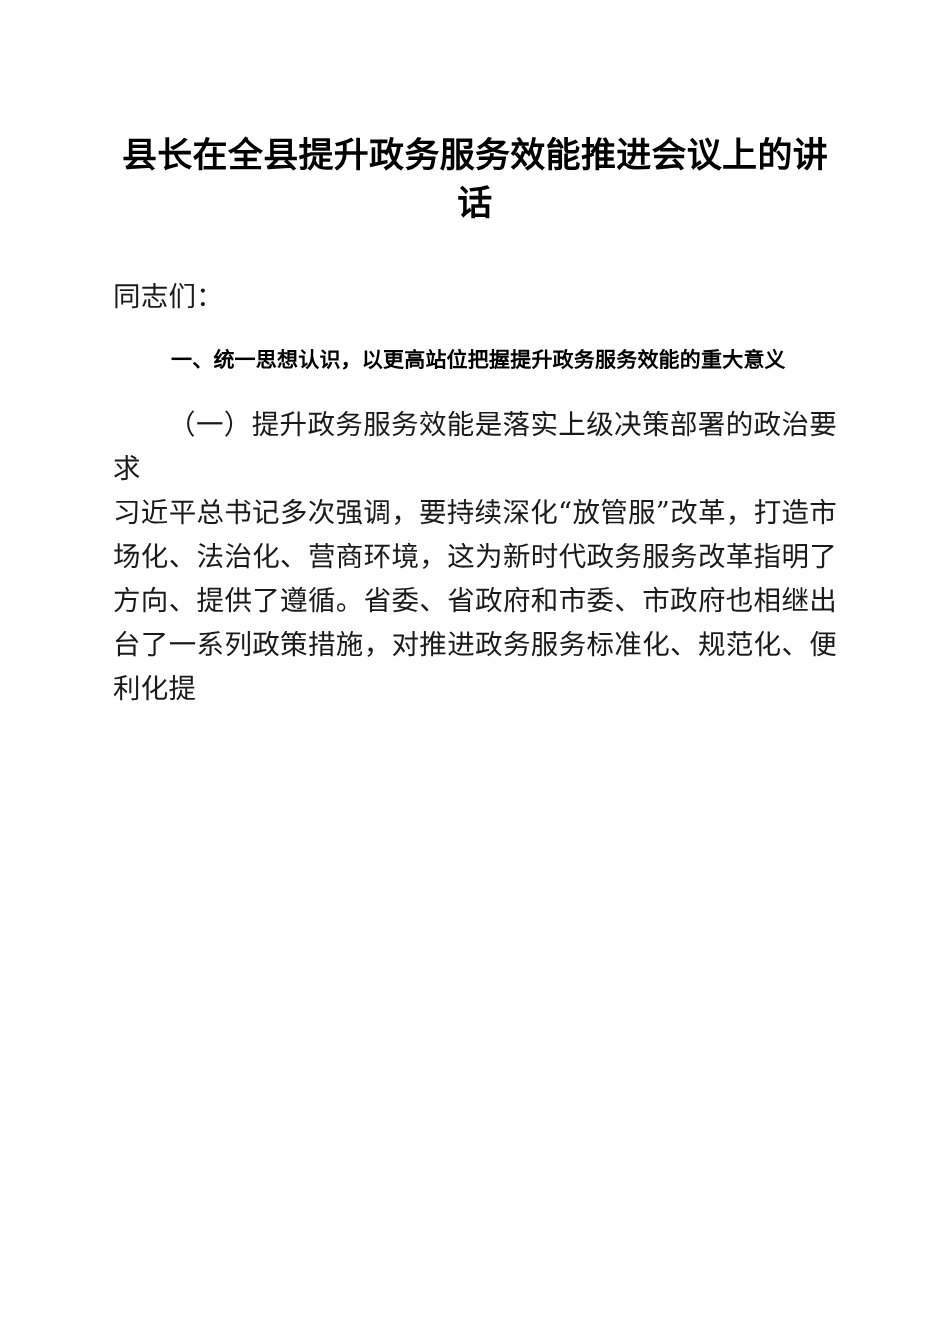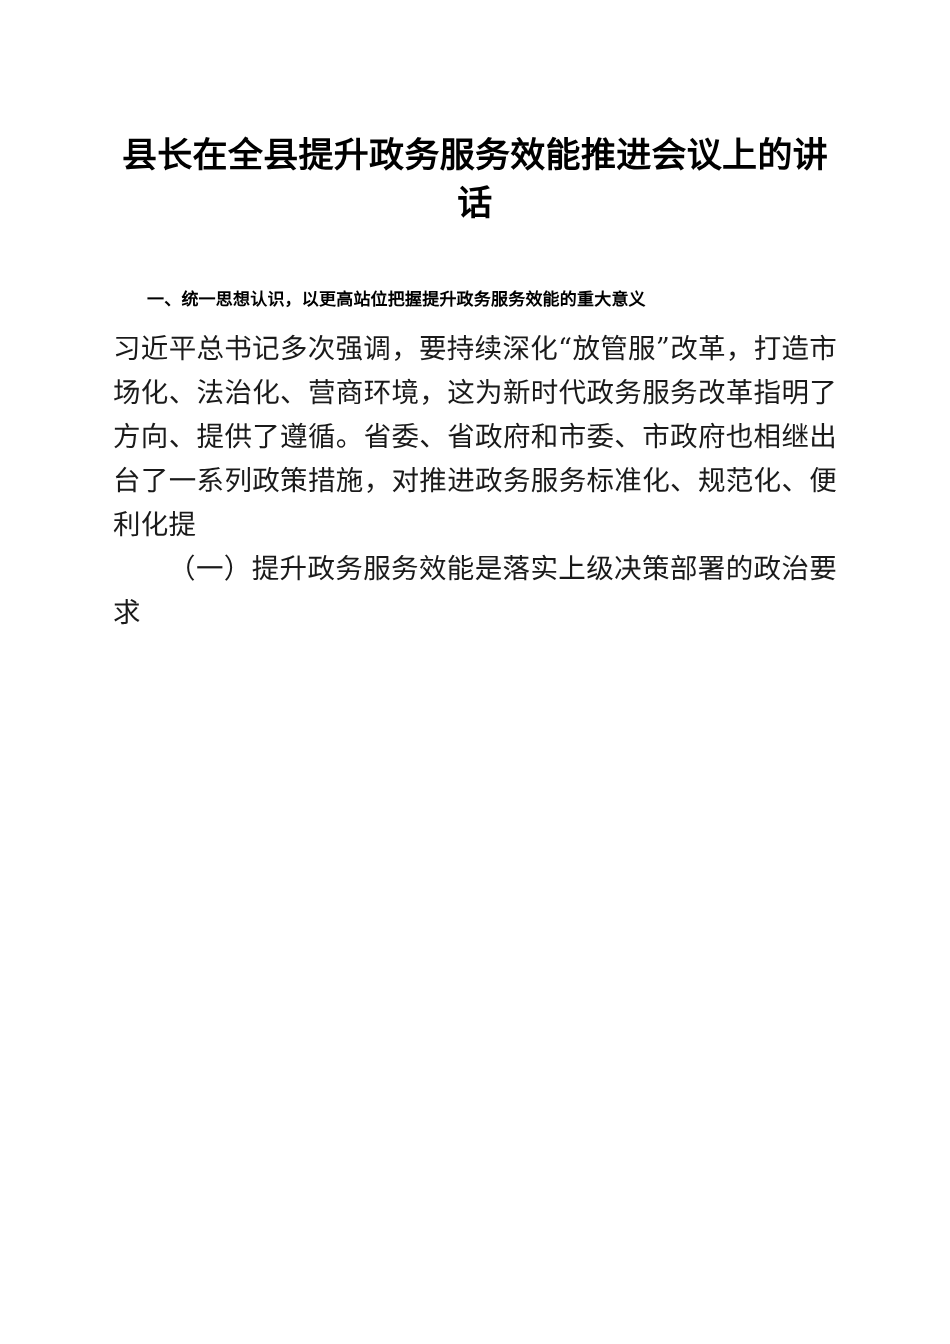--- a/index.html
+++ b/index.html
@@ -69,25 +69,25 @@
 
   .para.indent {
     text-indent: 2em;
   }
   .para.noindent {
     text-indent: 0;
   }
 
   
   .section-heading {
-    margin: 0;
+    margin: 16px;
     padding: 0;
     font-family: "Liberation Sans", "DejaVu Sans", sans-serif;
     font-weight: bold;
-    font-size: 17px;
+    font-size: 21px;
     line-height: 44px;
     text-indent: 2em;
     text-align: justify;
     text-align-last: left;
     text-justify: inter-ideograph;
     letter-spacing: 0.2px;
     color: #000;
   }
 
   
@@ -96,27 +96,28 @@
 </head>
 <body>
 
 <div class="page">
   <div class="content">
 
     <h1 class="doc-title">县长在全县提升政务服务效能推进会议上的讲话</h1>
 
     <div class="title-gap"></div>
 
+    <p class="para noindent">同志们：</p>
 
 
     <div class="gap-sm"></div>
 
     <h2 class="section-heading">一、统一思想认识，以更高站位把握提升政务服务效能的重大意义</h2>
 
 
     <div class="gap-sm"></div>
 
+    <p class="para indent">（一）提升政务服务效能是落实上级决策部署的政治要求</p>
+
     <p class="para noindent">习近平总书记多次强调，要持续深化“放管服”改革，打造市场化、法治化、营商环境，这为新时代政务服务改革指明了方向、提供了遵循。省委、省政府和市委、市政府也相继出台了一系列政策措施，对推进政务服务标准化、规范化、便利化提</p>
-
-    <p class="para indent">（一）提升政务服务效能是落实上级决策部署的政治要求</p>
 
   </div>
 </div>
 
 </body></html>

